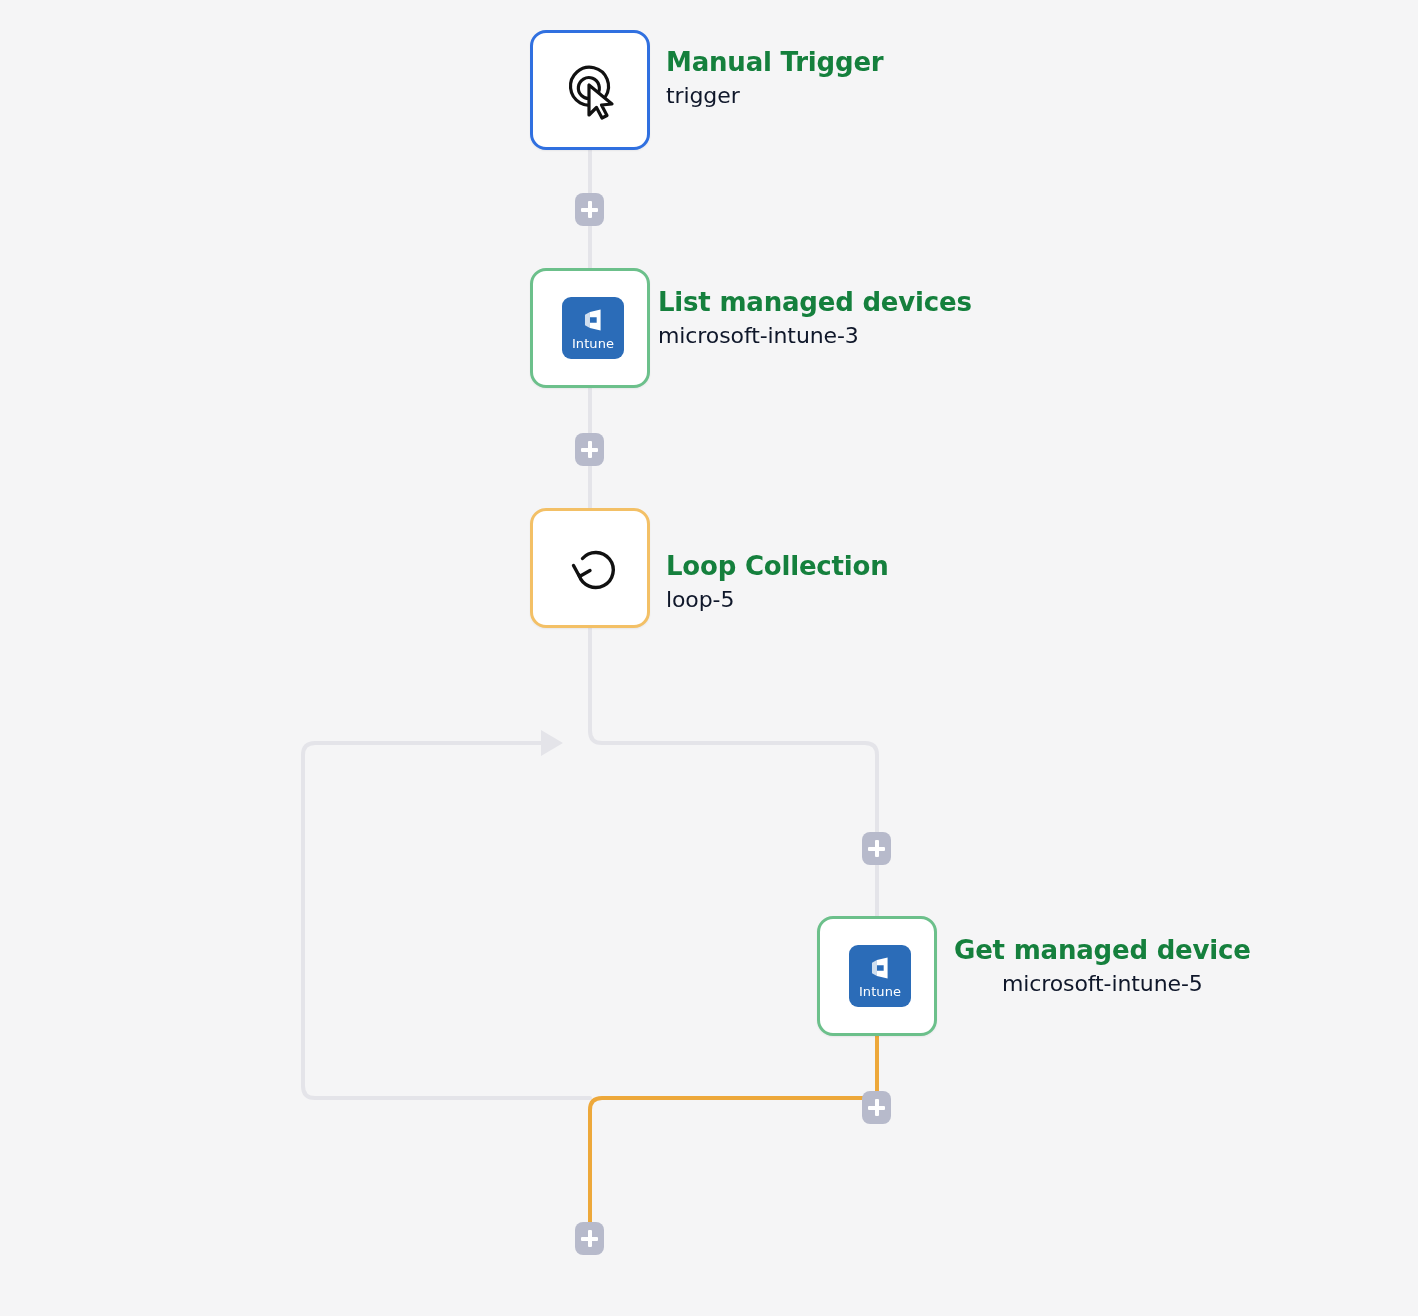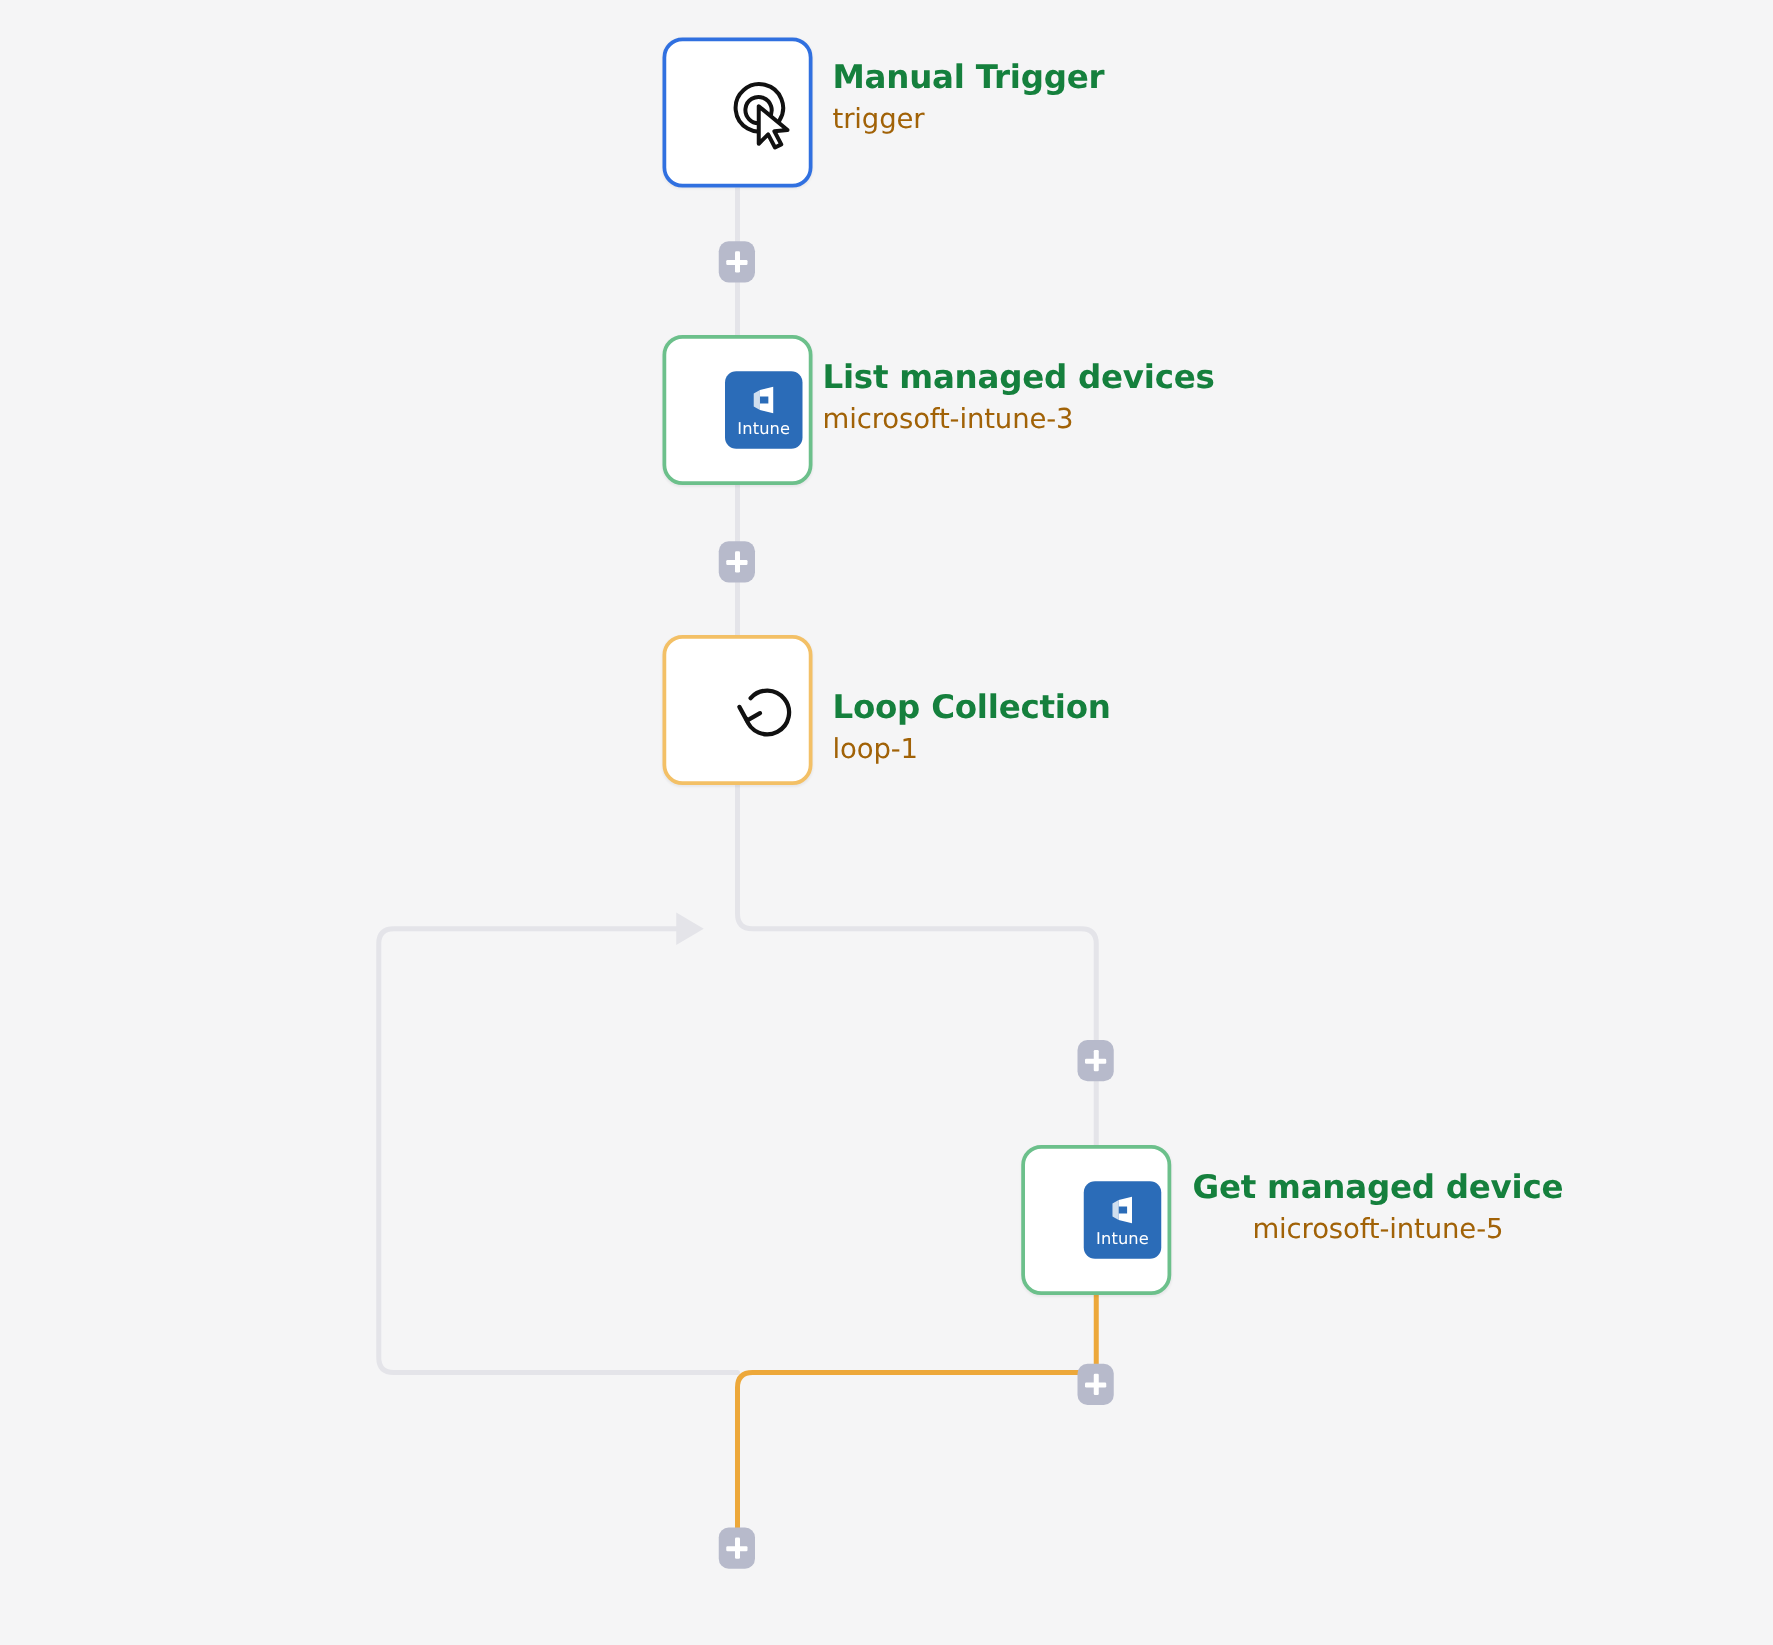--- a/index.html
+++ b/index.html
@@ -32,22 +32,23 @@
     position: absolute;
     width: 120px;
     height: 120px;
     box-sizing: border-box;
     background: #ffffff;
     border-radius: 16px;
     border: 3px solid #cccccc;
     box-shadow: 0 1px 2px rgba(16, 24, 40, 0.06);
     display: flex;
     align-items: center;
-    justify-content: flex-end;
+    justify-content: flex-start;
     z-index: 5;
+    padding-left: 24px;
   }
   .node.blue   { border-color: #3070e0; }
   .node.green  { border-color: #6cc08b; }
   .node.orange { border-color: #f3c066; }
 
   .node-icon {
     width: 72px;
     height: 72px;
     display: flex;
     align-items: center;
@@ -86,21 +87,21 @@
   .node-title {
     font-size: 26px;
     font-weight: 700;
     color: #15803d;
     line-height: 32px;
     letter-spacing: -0.2px;
   }
   .node-sub {
     font-size: 22px;
     font-weight: 400;
-    color: #a16207;
+    color: #0f172a;
     line-height: 30px;
     margin-top: 3px;
     letter-spacing: -0.1px;
   }
 
   
   .plus-btn {
     position: absolute;
     width: 29px;
     height: 33px;
@@ -186,21 +187,21 @@
   <div class="node orange" style="left:530px; top:508px;">
     <div class="node-icon">
       <svg width="72" height="72" viewBox="0 0 72 72">
         <path d="M22 43 A17.5 17.5 0 1 0 25.5 26.5" fill="none" stroke="#111111" stroke-width="3.4" stroke-linecap="round"></path>
         <path d="M16.5 33.5 L22.5 44.5 L33 38.5" fill="none" stroke="#111111" stroke-width="3.4" stroke-linecap="round" stroke-linejoin="round"></path>
       </svg>
     </div>
   </div>
   <div class="node-label" style="left:666px; top:550px;">
     <div class="node-title">Loop Collection</div>
-    <div class="node-sub">loop-1</div>
+    <div class="node-sub">loop-5</div>
   </div>
 
   <div class="plus-btn" style="left:862px; top:832px;"></div>
 
   <div class="node green" style="left:817px; top:916px;">
     <div class="node-icon">
       <div class="intune-tile">
         <svg class="intune-glyph" viewBox="0 0 24 24">
           <path d="M9.2 4.6 L19 2.2 L19 21.8 L9.2 19.4 L9.2 14.6 L15.4 14.6 L15.4 9.4 L9.2 9.4 Z" fill="#ffffff"></path>
           <path d="M9.2 4.6 L4.6 7.2 L4.6 16.8 L9.2 19.4 Z" fill="#ffffff" opacity="0.78"></path>

